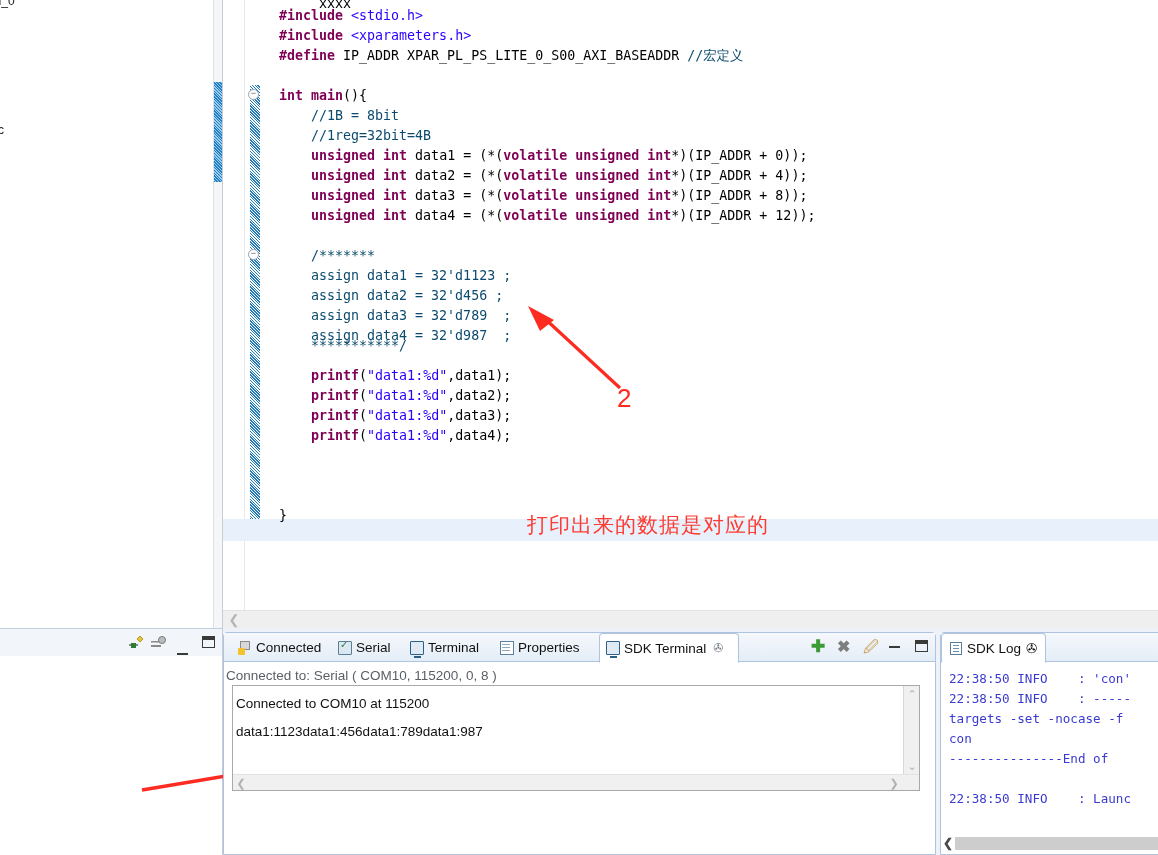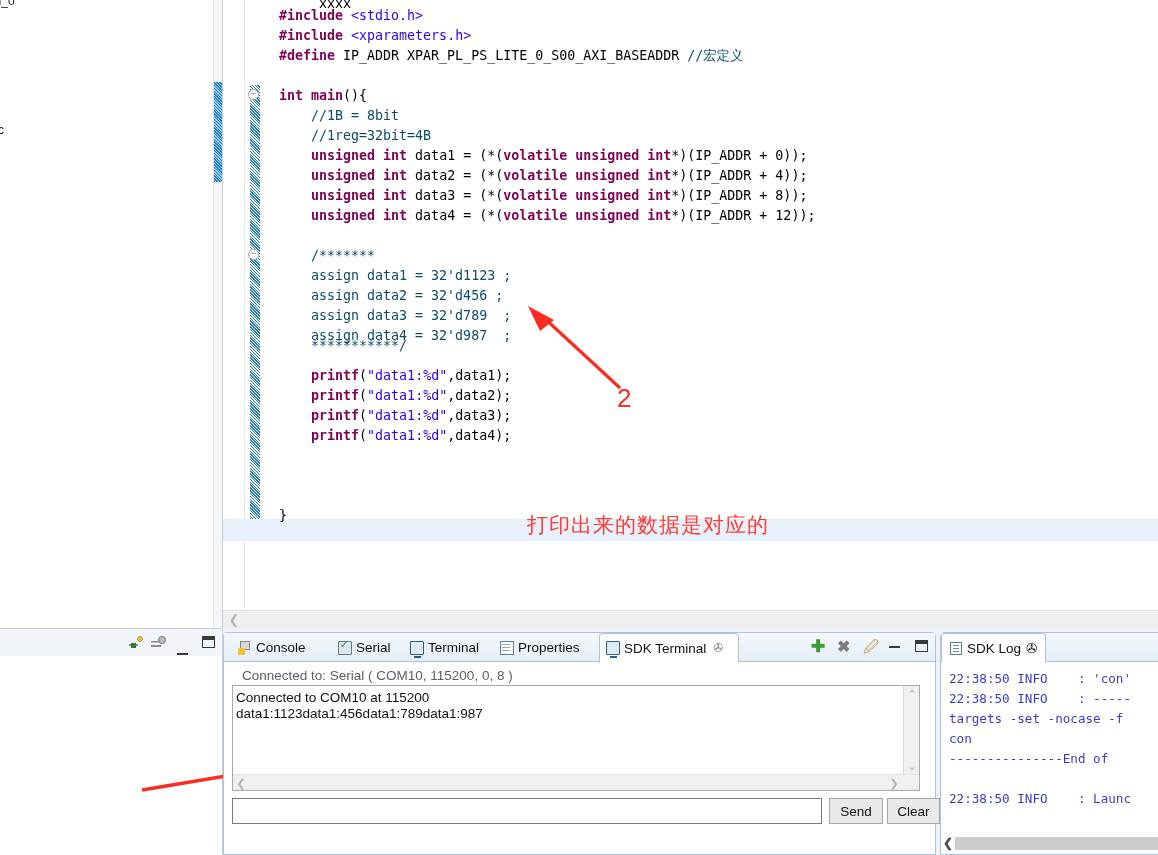--- a/index.html
+++ b/index.html
@@ -132,29 +132,29 @@
     background: #ffffff; border: 1px solid #aec4de; border-bottom: 1px solid #ffffff;
     border-top-left-radius: 4px; border-top-right-radius: 4px; top: 0; height: 30px; align-items: center;
   }
   .tab .tico { width: 14px; height: 14px; flex: 0 0 14px; position: relative; }
   .tab .xclose { color: #6d7882; font-size: 12px; margin-left: 3px; }
 
   .tabtools { position: absolute; right: 4px; top: 5px; display: flex; gap: 10px; align-items: center; }
   .tabtools .tt { width: 16px; height: 16px; position: relative; }
 
   .conn-line {
-    padding: 6px 0 2px 18px; font-size: 13.5px; color: #5a5f66;
+    padding: 6px 0 2px 2px; font-size: 13.5px; color: #5a5f66;
   }
   .term-wrap {
     position: absolute; left: 8px; top: 52px; width: 688px; height: 106px;
     background: #ffffff; border: 1px solid #a9a9a9;
   }
   .term-text {
     position: absolute; left: 3px; top: 4px; right: 20px;
-    font-size: 13.5px; line-height: 16px; color: #111; white-space: pre;
+    font-size: 13.5px; line-height: 28px; color: #111; white-space: pre;
     font-family: "Liberation Sans", sans-serif;
   }
   .term-vscroll {
     position: absolute; right: 0; top: 0; width: 16px; bottom: 16px;
     background: #f0f0f0; border-left: 1px solid #d8d8d8;
   }
   .term-vscroll .up, .term-vscroll .dn {
     position: absolute; left: 0; width: 16px; height: 16px; color: #b0b0b0;
     font-size: 11px; text-align: center; line-height: 16px;
   }
@@ -315,21 +315,21 @@
     </div>
     <div class="ic" style="left:202px; top:5px;">
       <span class="tt-max"></span>
     </div>
   </div>
 
   <div class="view-bottom">
     <div class="tabrow" id="tabrow">
         <div class="tab" style="left: 8px; width: 100px;">
           <span class="tico ico-problems"></span>
-          <span>Console</span>
+          <span>Connected</span>
         </div>
         <div class="tab" style="left: 108px; width: 72px;">
           <span class="tico ico-tasks"></span>
           <span>Serial</span>
         </div>
         <div class="tab" style="left: 180px; width: 90px;">
           <span class="tico ico-monitor"></span>
           <span>Terminal</span>
         </div>
         <div class="tab" style="left: 270px; width: 105px;">
@@ -359,25 +359,20 @@
       <div class="term-vscroll">
         <div class="up">⌃</div>
         <div class="dn">⌄</div>
       </div>
       <div class="term-hscroll">
         <div class="lt">❮</div>
         <div class="rt">❯</div>
       </div>
     </div>
 
-    <div class="send-row">
-      <input class="send-input" type="text" value="" style="">
-      <button class="btn send">Send</button>
-      <button class="btn clear">Clear</button>
-    </div>
   </div>
 
   <div class="view-log">
     <div class="log-tabrow">
       <div class="log-tab">
         <span class="ico-log"></span>
         <span>SDK Log</span>
         <span class="xclose">✇</span>
       </div>
     </div>

